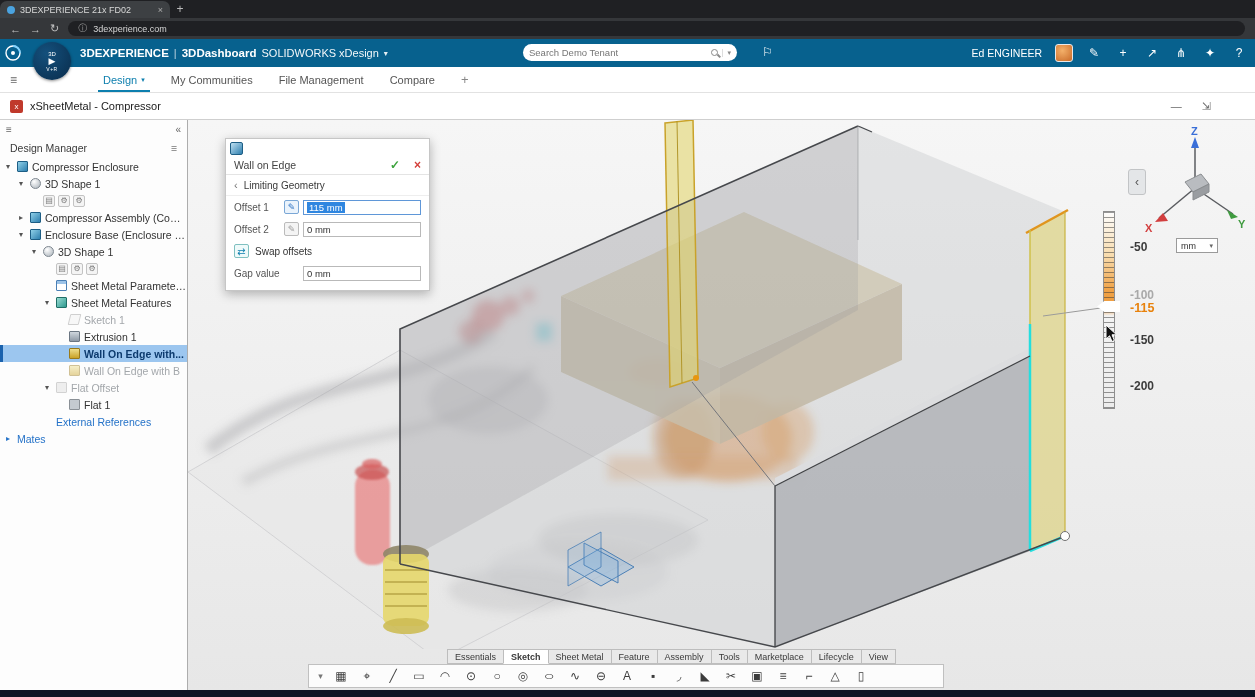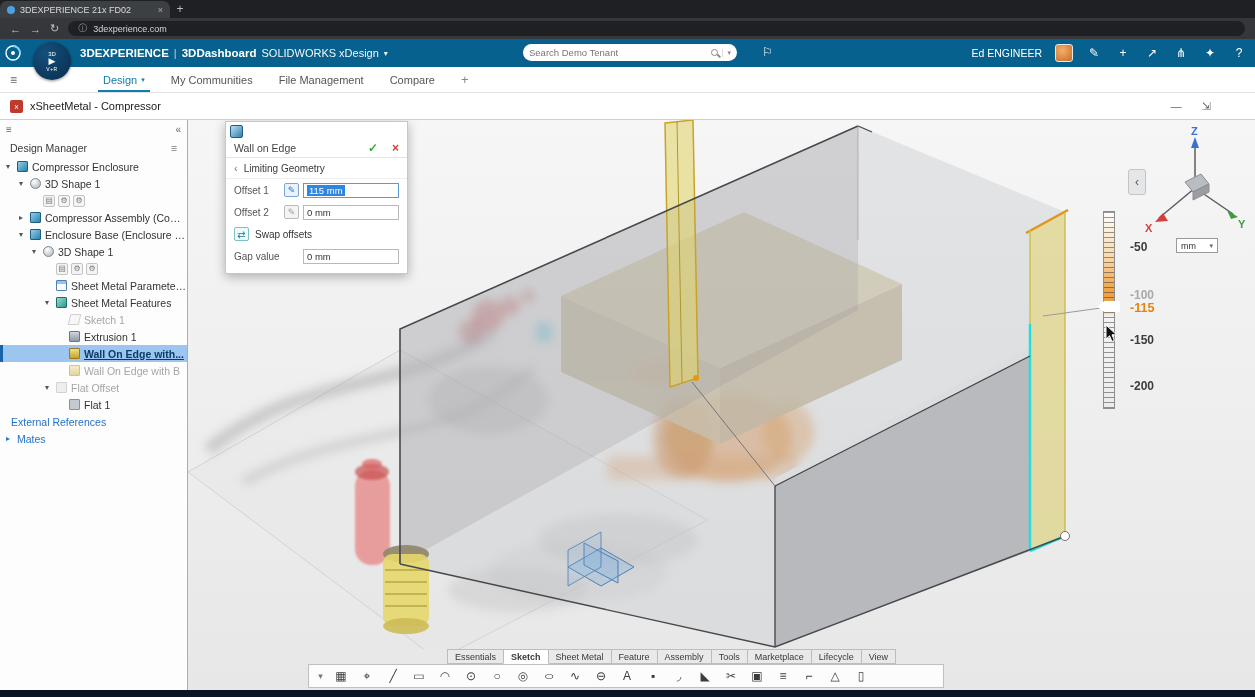--- a/index.html
+++ b/index.html
@@ -78,27 +78,27 @@
 .ti-wall{background:linear-gradient(180deg,#eede8a,#c9a227);border:1px solid #9a7a1a}
 .ti-flat{background:#dcdcdc;border:1px solid #a0a0a0}
 .ti-flat1{background:#c4cad0;border:1px solid #8a9096}
 .badge{width:12px;height:12px;border:1px solid #c3c3c3;background:#f4f4f4;color:#7a7a7a;font-size:8px;display:flex;align-items:center;justify-content:center;margin-right:3px;border-radius:2px}
 .tlabel{overflow:hidden;text-overflow:ellipsis}
 .trow.muted{color:#a3a7ab}
 .trow.muted .ti{opacity:.45}
 .trow.link .tlabel{color:#2472c8}
 .trow.link .exp{color:#2472c8}
 .trow.selected{background:#9cc6ef;box-shadow:inset 3px 0 0 #1b62ad}
-.trow.selected .tlabel{font-weight:bold;text-decoration:underline;color:#0c3a6e}
+.trow.selected .tlabel{font-weight:bold;color:#0c3a6e}
 
 .viewport{flex:1;position:relative;background:linear-gradient(180deg,#f6f6f6,#e7e7e7);min-width:0;overflow:hidden}
 .model-svg{position:absolute;left:0;top:0}
 
 
-.dialog{position:absolute;left:37px;top:1px;width:183px;background:#fff;border:1px solid #c6c6c6;box-shadow:0 3px 10px rgba(0,0,0,.28);font-size:10px}
+.dialog{position:absolute;left:37px;top:18px;width:205px;background:#fff;border:1px solid #c6c6c6;box-shadow:0 3px 10px rgba(0,0,0,.28);font-size:10px}
 .dlg-grip{height:16px;display:flex;align-items:center;padding:2px 4px 0}
 .dlg-grip .gico{width:13px;height:13px;background:linear-gradient(135deg,#bfe0f2,#2e7fae);border:1px solid #1d5e85;border-radius:2px}
 .dlg-head{height:20px;display:flex;align-items:center;padding:0 8px;border-bottom:1px solid #e4e4e4}
 .dlg-title{font-size:10.5px;color:#444}
 .dlg-ok{margin-left:auto;color:#3da33d;font-size:12px;font-weight:bold}
 .dlg-x{margin-left:14px;color:#d43f3a;font-size:12px;font-weight:bold}
 .dlg-sec{height:21px;display:flex;align-items:center;gap:6px;padding:0 8px;border-bottom:1px solid #eee;color:#3a3a3a}
 .dlg-sec .ch{color:#777;font-size:11px}
 .drow{height:22px;display:flex;align-items:center;padding:0 8px}
 .dlabel{width:50px;color:#555;flex:none}
@@ -301,21 +301,21 @@
           <div class="trow muted" style="padding-left: 45px;">
             <span class="exp">▾</span>
             <span class="ti ti-flat"></span>
             <span class="tlabel">Flat Offset</span>
           </div>
           <div class="trow" style="padding-left: 58px;">
             <span class="sp"></span>
             <span class="ti ti-flat1"></span>
             <span class="tlabel">Flat 1</span>
           </div>
-          <div class="trow link" style=" align-items: center;">
+          <div class="trow link" style="padding-left: 45px; align-items: center;">
             <span class="sp"></span>
             <span class="tlabel">External References</span>
           </div>
           <div class="trow link" style="padding-left: 6px;">
             <span class="exp">▸</span>
             <span class="tlabel">Mates</span>
           </div>
         </div>
     </div>
 

